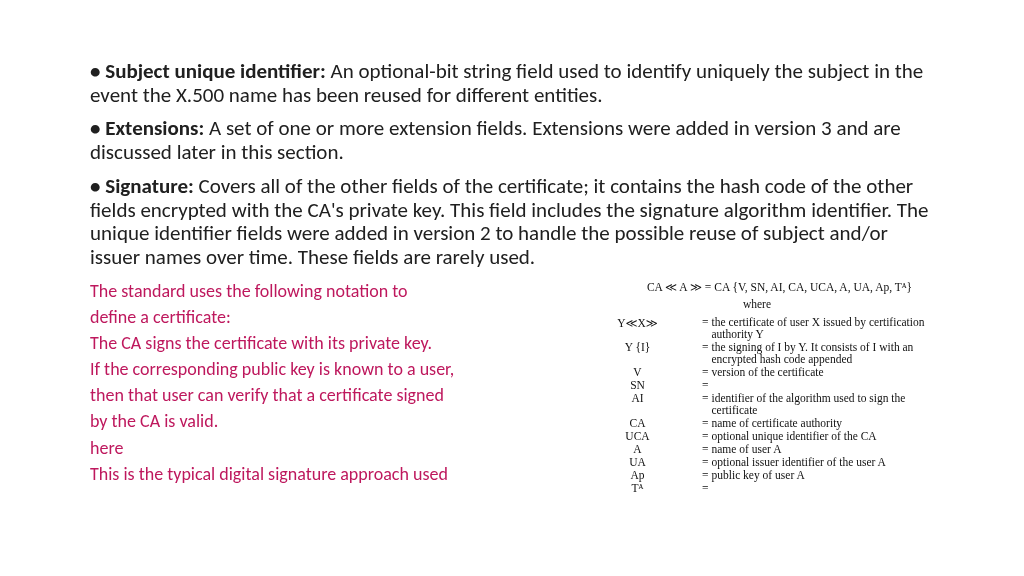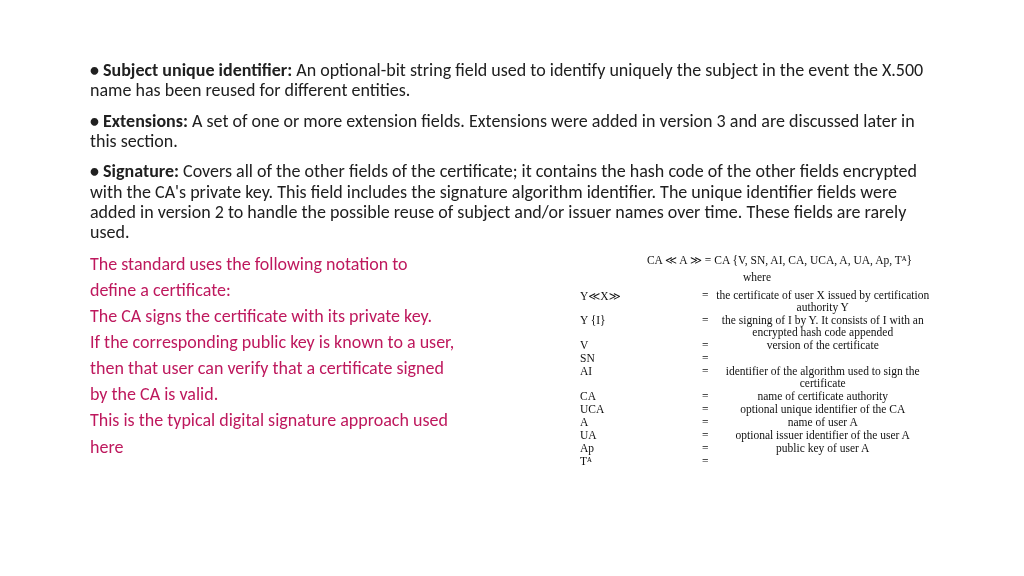--- a/index.html
+++ b/index.html
@@ -10,21 +10,21 @@
       font-family: "Calibri", "Segoe UI", Arial, sans-serif;
       background: #fff;
       color: #000;
       overflow: hidden;
     }
     .slide {
       padding: 60px 90px 0 90px;
       box-sizing: border-box;
     }
     .bullet {
-      font-size: 18px;
+      font-size: 21px;
       line-height: 1.13;
       margin-bottom: 10px;
       color: #202020;
     }
     .bullet .dot { font-weight: bold; }
     .bullet .term { font-weight: bold; }
     .lower-row {
       display: flex;
       margin-top: 0px;
     }
@@ -43,26 +43,26 @@
       font-size: 11.5px;
       color: #111;
       padding-left: 20px;
     }
     .def-line {
       display: flex;
       margin: 1px 0;
     }
     .def-sym {
       width: 115px;
-      text-align: left;
+      text-align: center;
       padding-right: 4px;
       white-space: nowrap;
     }
     .def-eq { padding: 0 3px; }
-    .def-txt { flex: 1; text-align: center; }
+    .def-txt { flex: 1; }
     .formula { margin: 0 0 3px 45px; font-size: 11.5px; text-align: center; }
     .where { margin: 4px 0 6px 0; font-style: normal; text-align: center; }
   </style>
 </head>
 <body>
 
 <div class="slide">
 
   <div class="bullet">
     <span class="dot">• </span><span class="term">Subject unique identifier:</span><span> An optional-bit string field used to identify uniquely the subject in the event the X.500 name has been reused for different entities.</span>
@@ -75,22 +75,22 @@
   </div>
 
   <div class="lower-row">
     <div class="left-col">
       <p> The standard uses the following notation to</p>
       <p>define a certificate:</p>
       <p>The CA signs the certificate with its private key.</p>
       <p>If the corresponding public key is known to a user,</p>
       <p> then that user can verify that a certificate signed</p>
       <p>by the CA is valid.</p>
+      <p> here</p>
       <p>This is the typical digital signature approach used</p>
-      <p> here</p>
     </div>
     <div class="right-col">
       <div class="formula">
         <span>CA ≪ A ≫ </span><span>=</span><span> CA {V, SN, AI, CA, UCA, A, UA, Ap, Tᴬ}</span>
       </div>
       <div class="where">where</div>
       <div id="defs">
           <div class="def-line">
             <div class="def-sym">Y≪X≫</div>
             <div class="def-eq">=</div>

